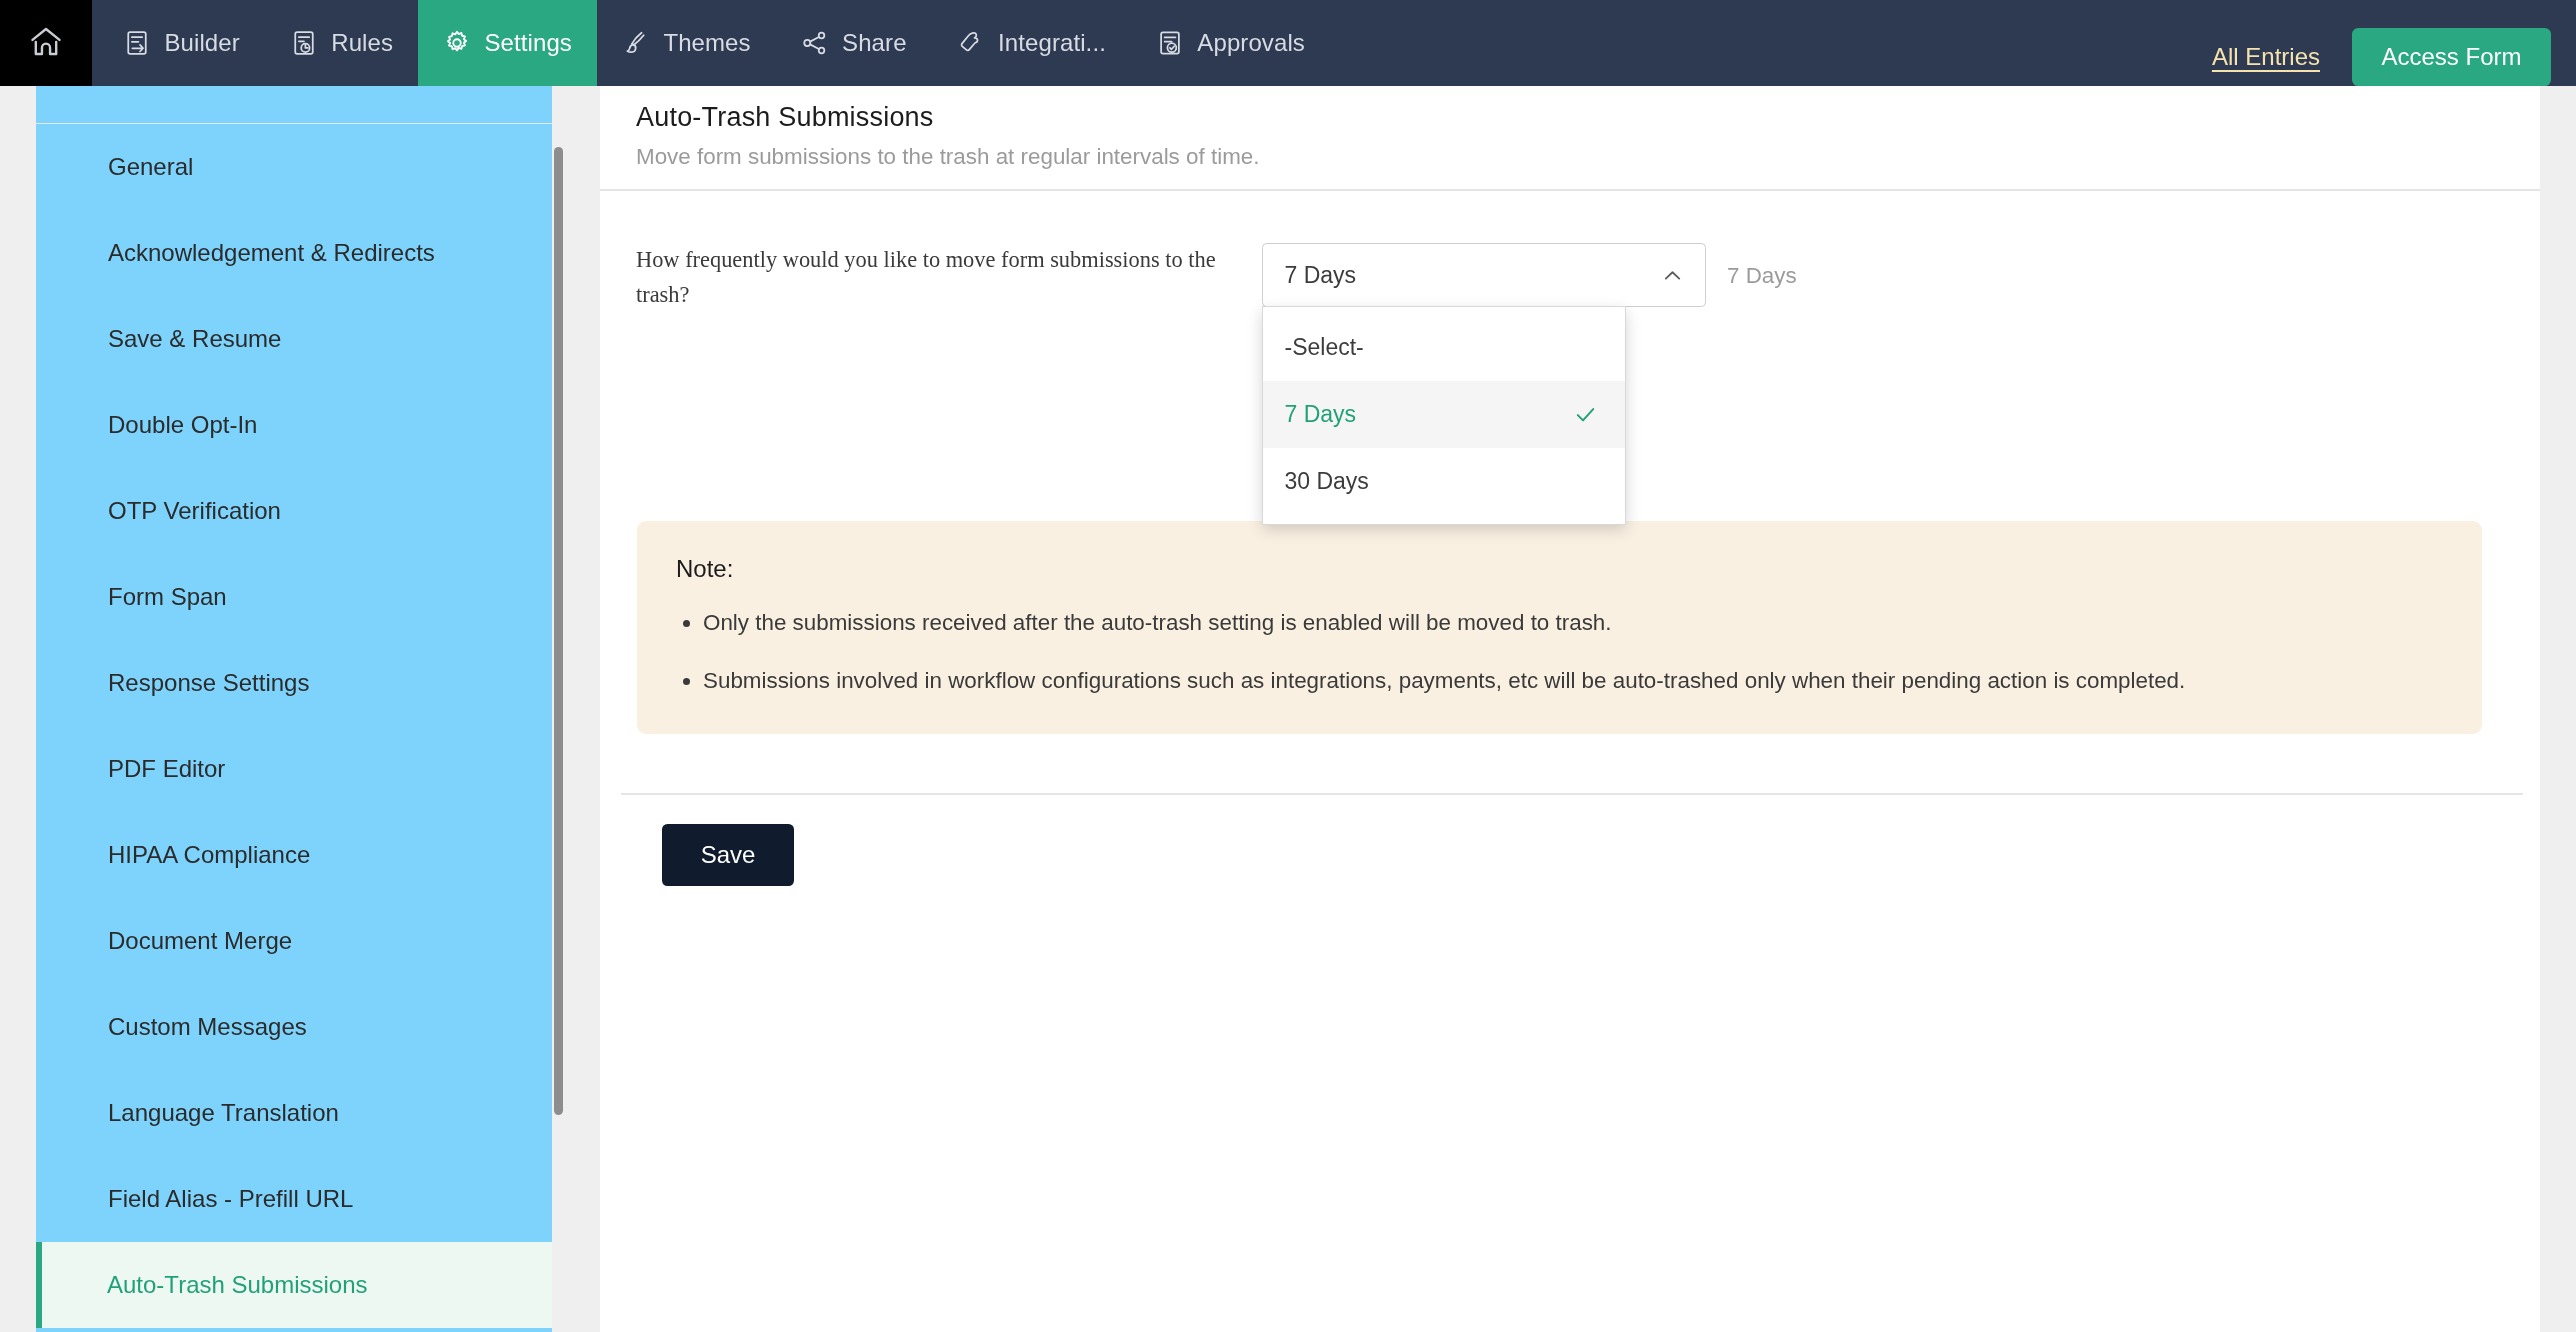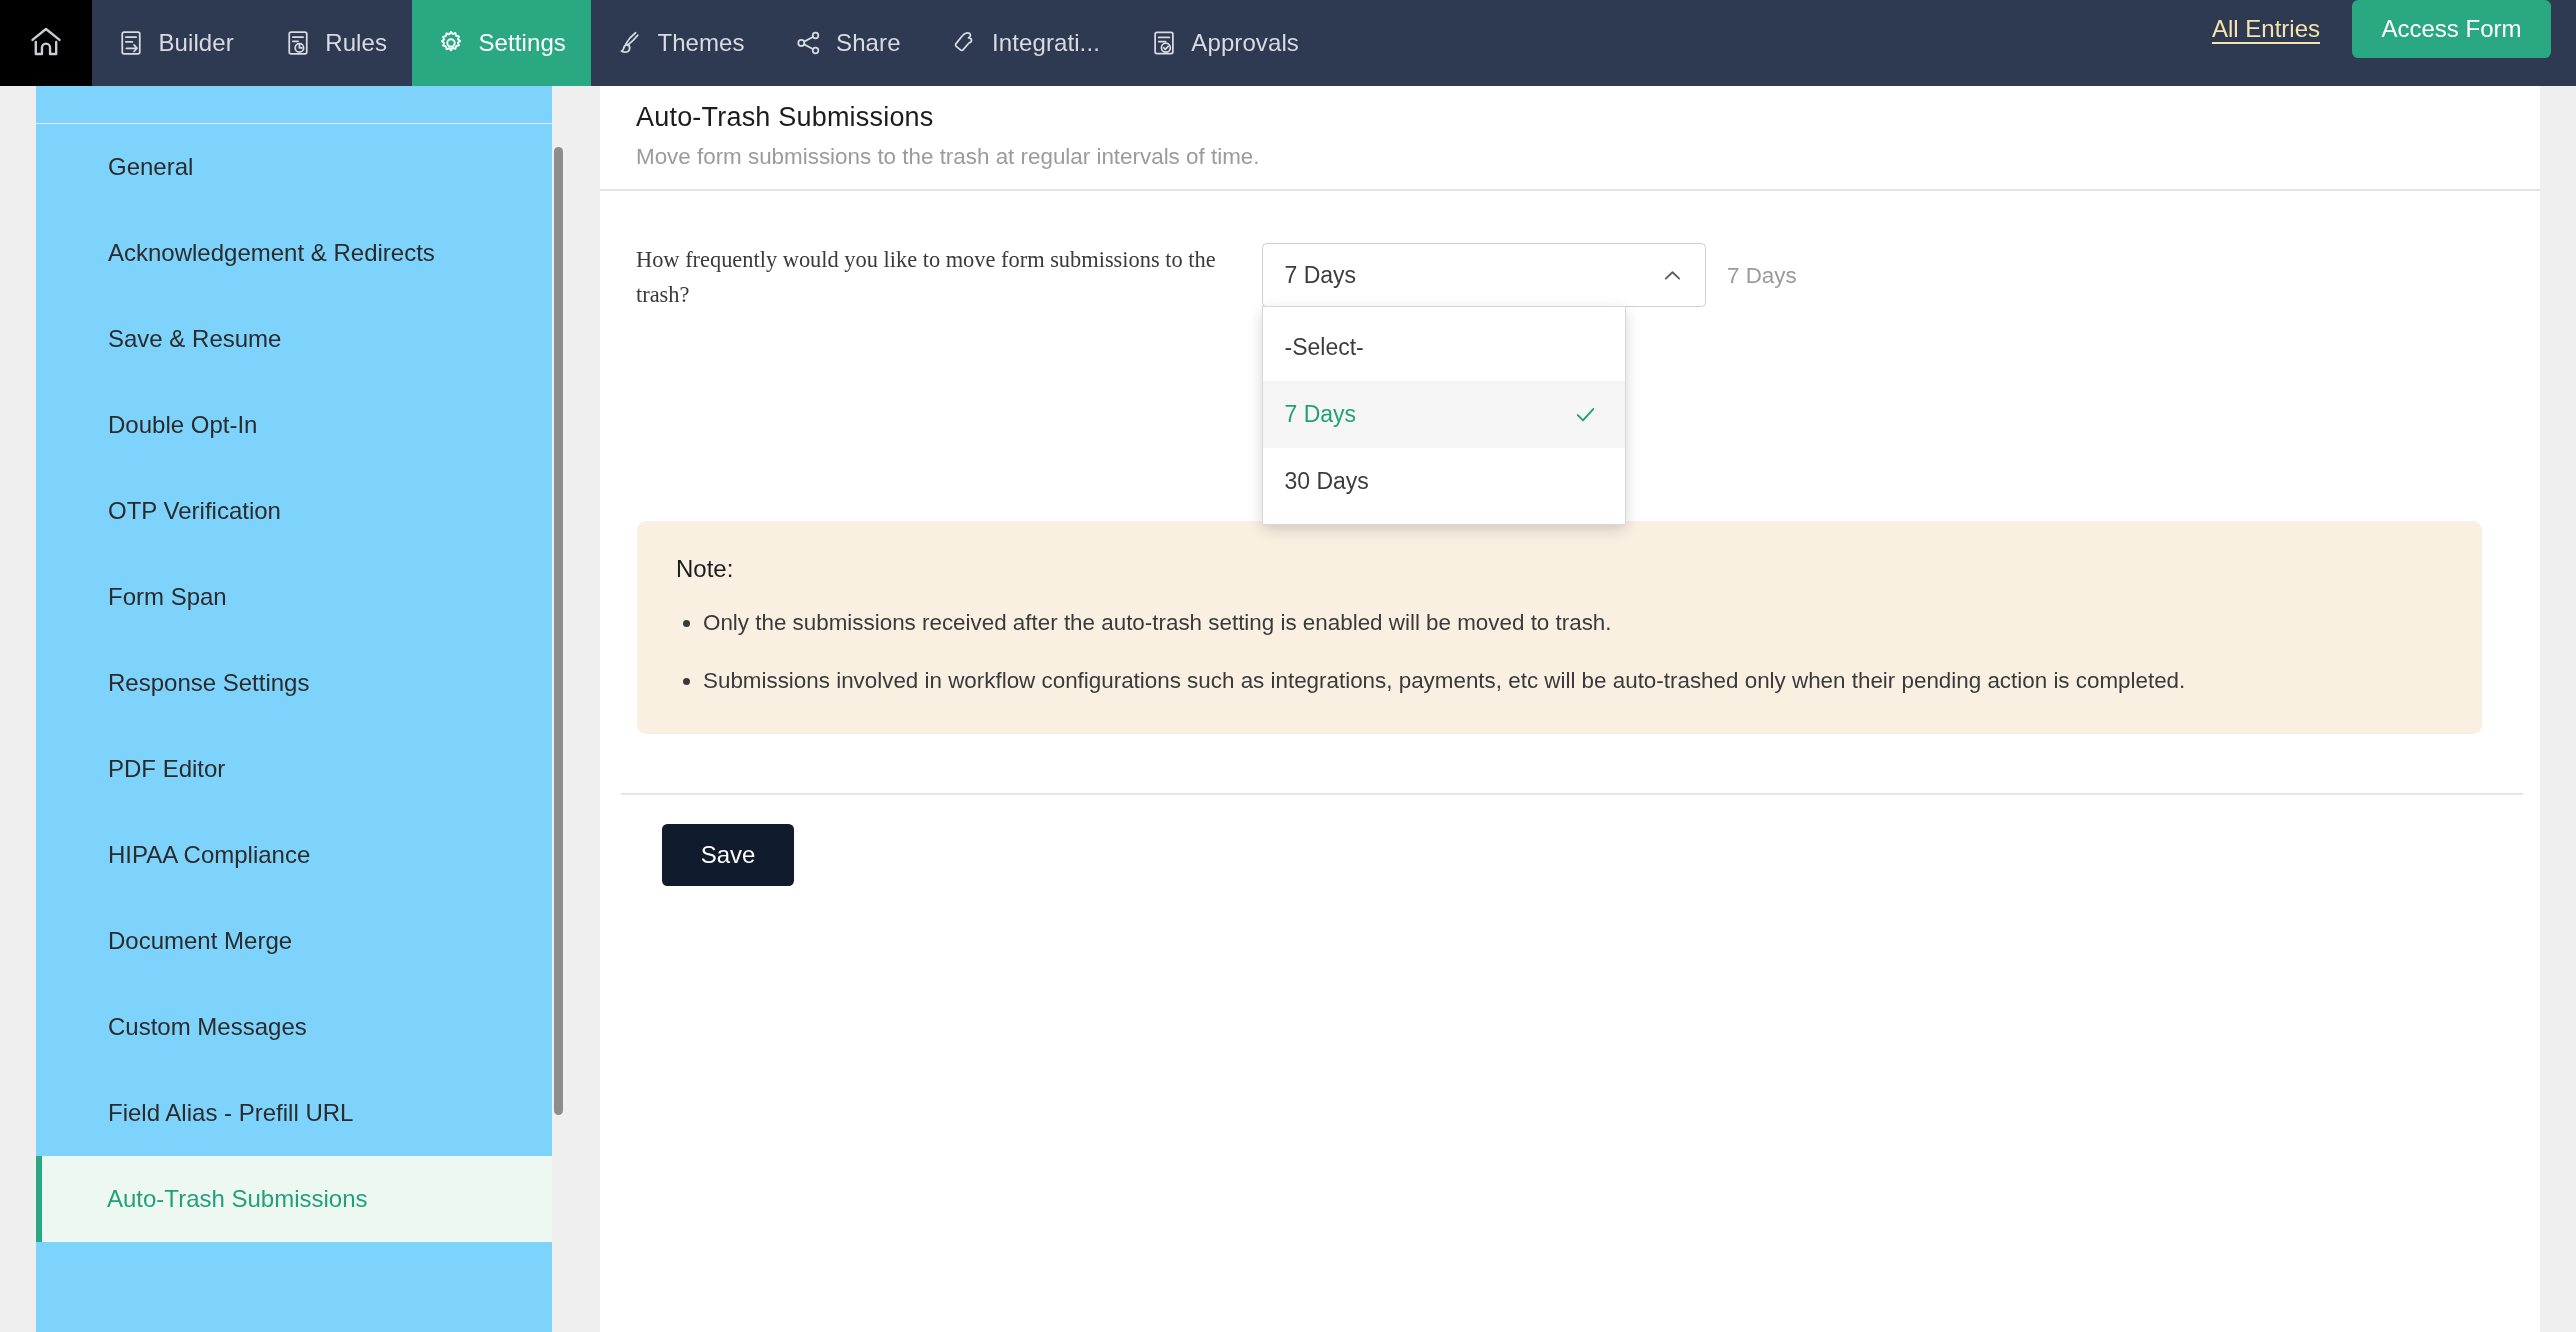--- a/index.html
+++ b/index.html
@@ -9,21 +9,21 @@
     background: #ffffff;
     font-family: "Liberation Sans", sans-serif;
     -webkit-font-smoothing: antialiased;
   }
 
   
   .topnav {
     position: absolute; top: 0; left: 0;
     width: 2576px; height: 86px;
     background: #2e3a52;
-    display: flex; align-items: flex-start;
+    display: flex; align-items: flex-end; gap: 6px;
   }
   .home-btn {
     width: 92px; height: 86px;
     background: #000000;
     display: flex; align-items: center; justify-content: center;
     cursor: pointer; flex: 0 0 auto;
   }
   .home-btn svg { width: 36px; height: 36px; }
 
   .nav-items { display: flex; align-items: stretch; flex: 0 0 auto; }
@@ -312,20 +312,23 @@
           <span>PDF Editor</span>
         </div>
       <div class="side-item">
           <span>HIPAA Compliance</span>
         </div>
       <div class="side-item">
           <span>Document Merge</span>
         </div>
       <div class="side-item">
           <span>Custom Messages</span>
+        </div>
+      <div class="side-item">
+          <span>Language Translation</span>
         </div>
       <div class="side-item">
           <span>Field Alias - Prefill URL</span>
         </div>
       <div class="side-item active">
           <span>Auto-Trash Submissions</span>
         </div>
     </div>
   </div>
 

